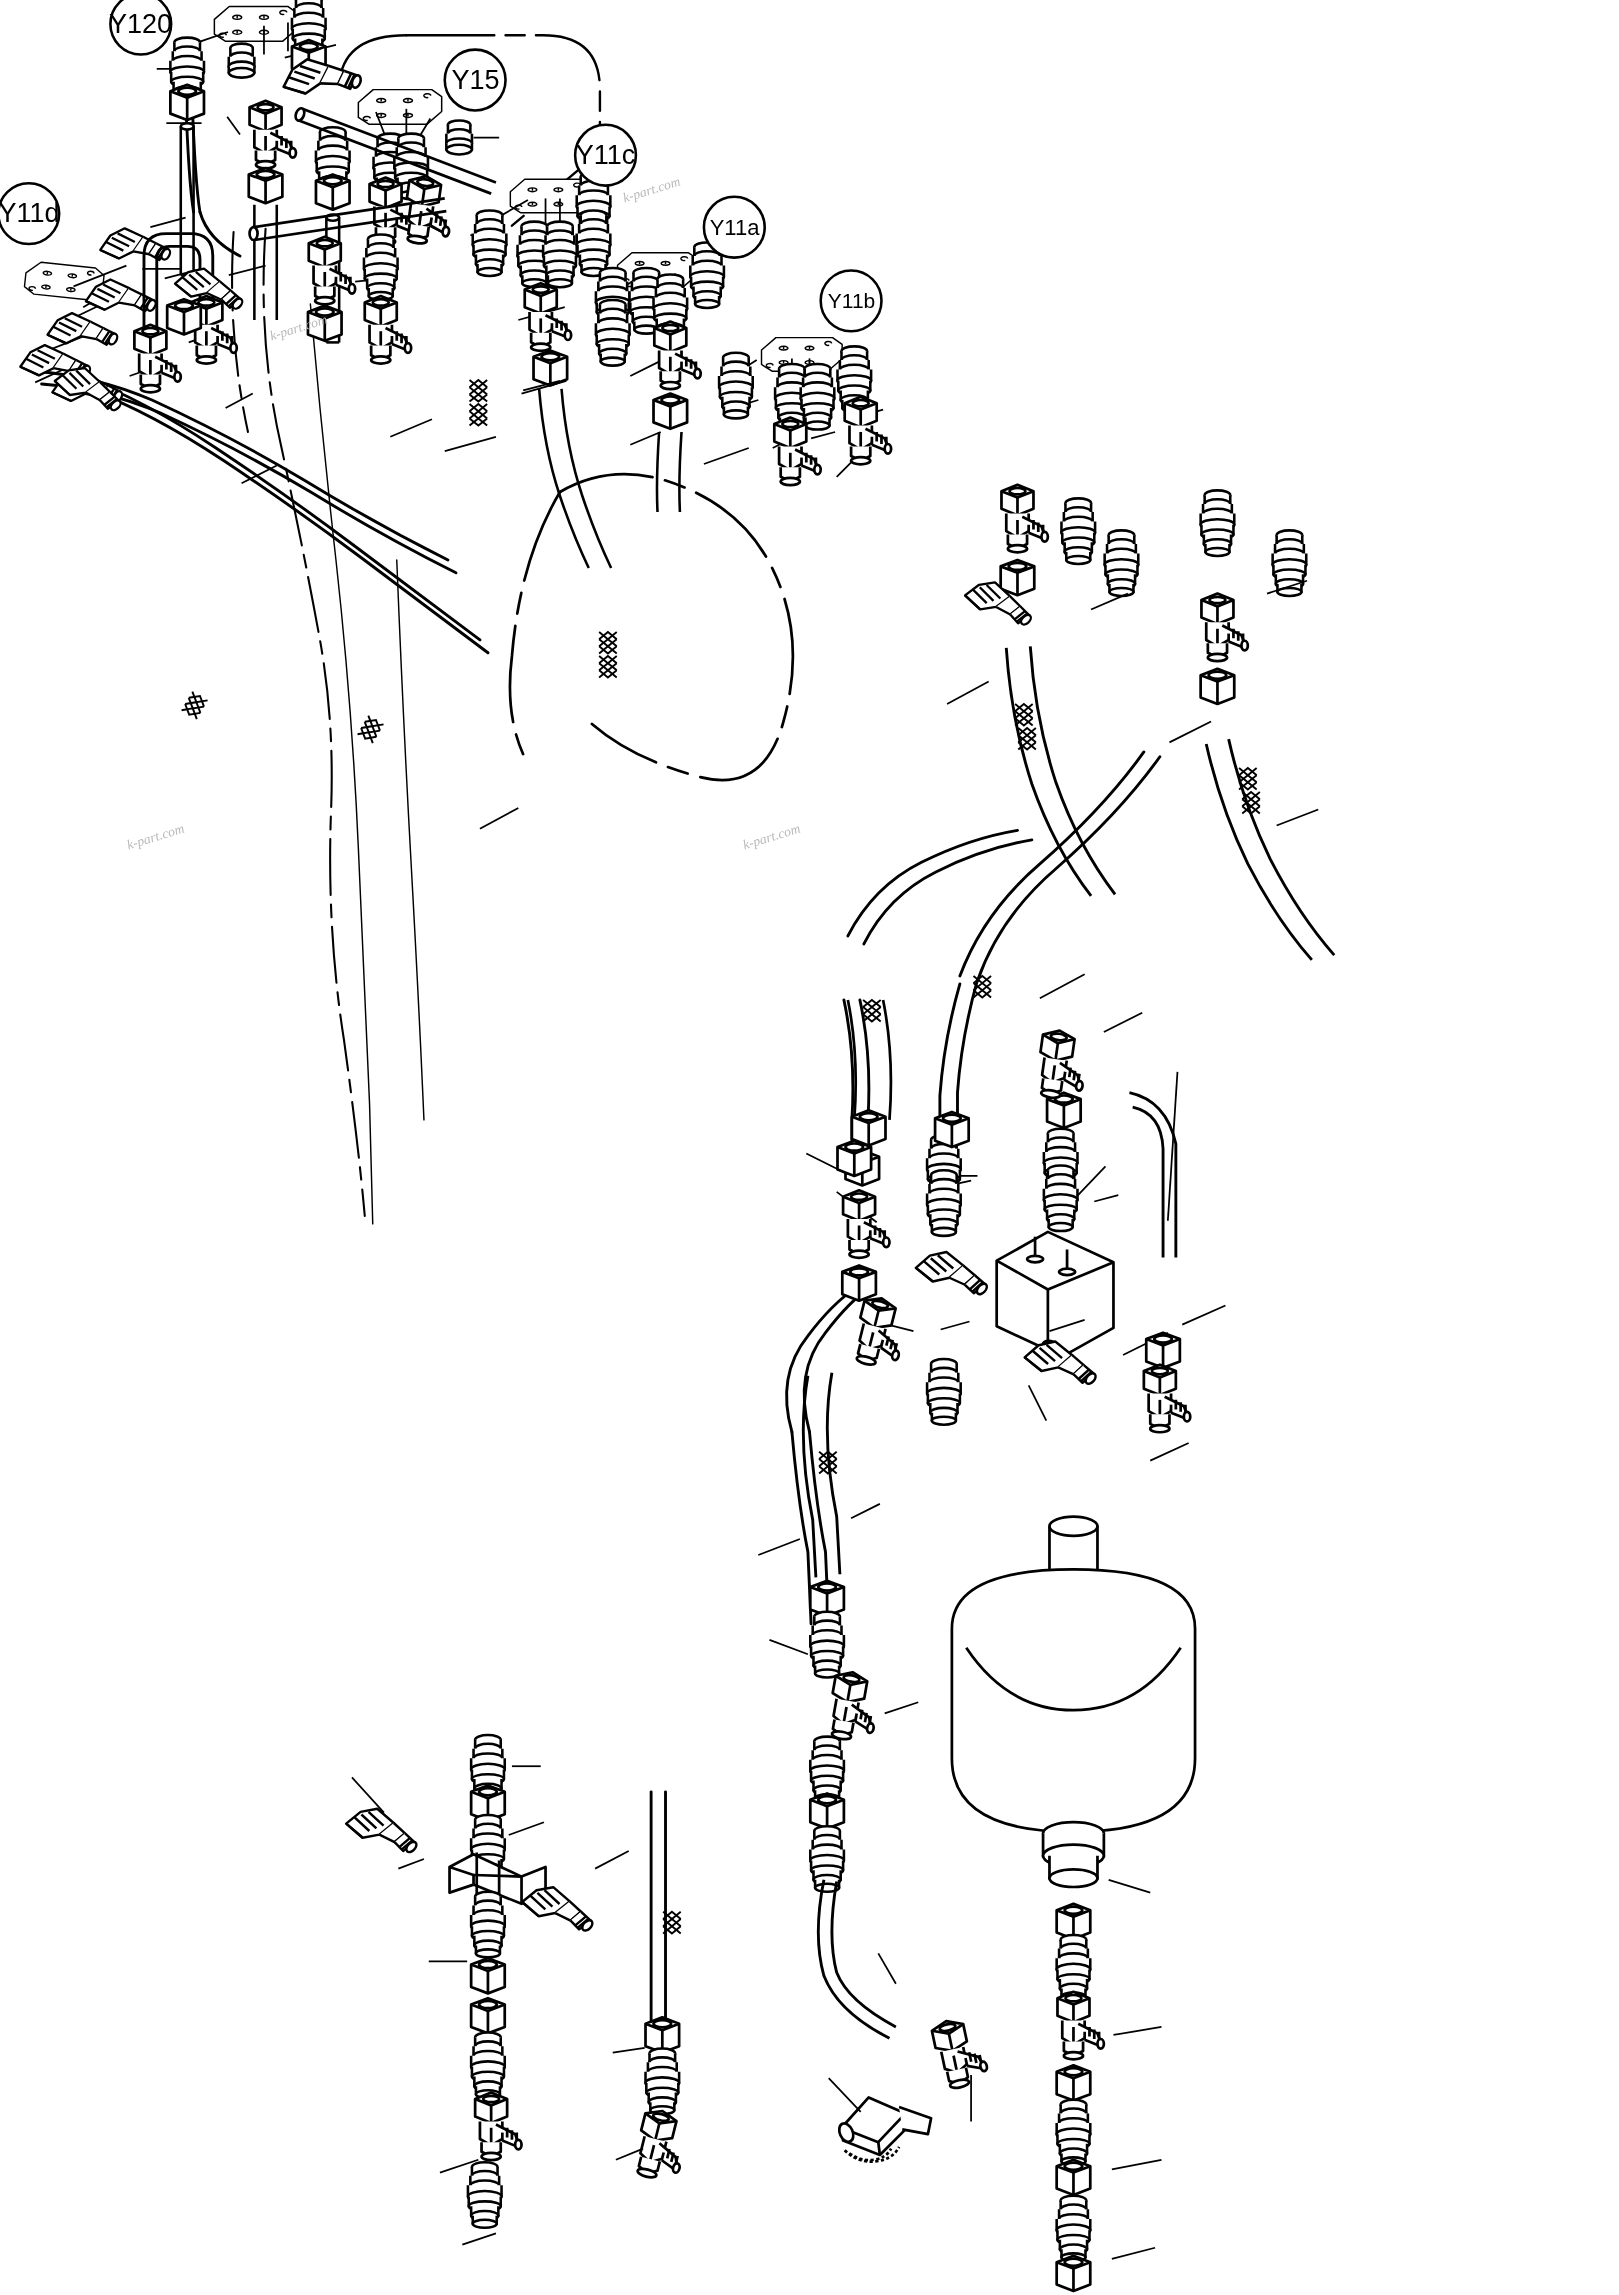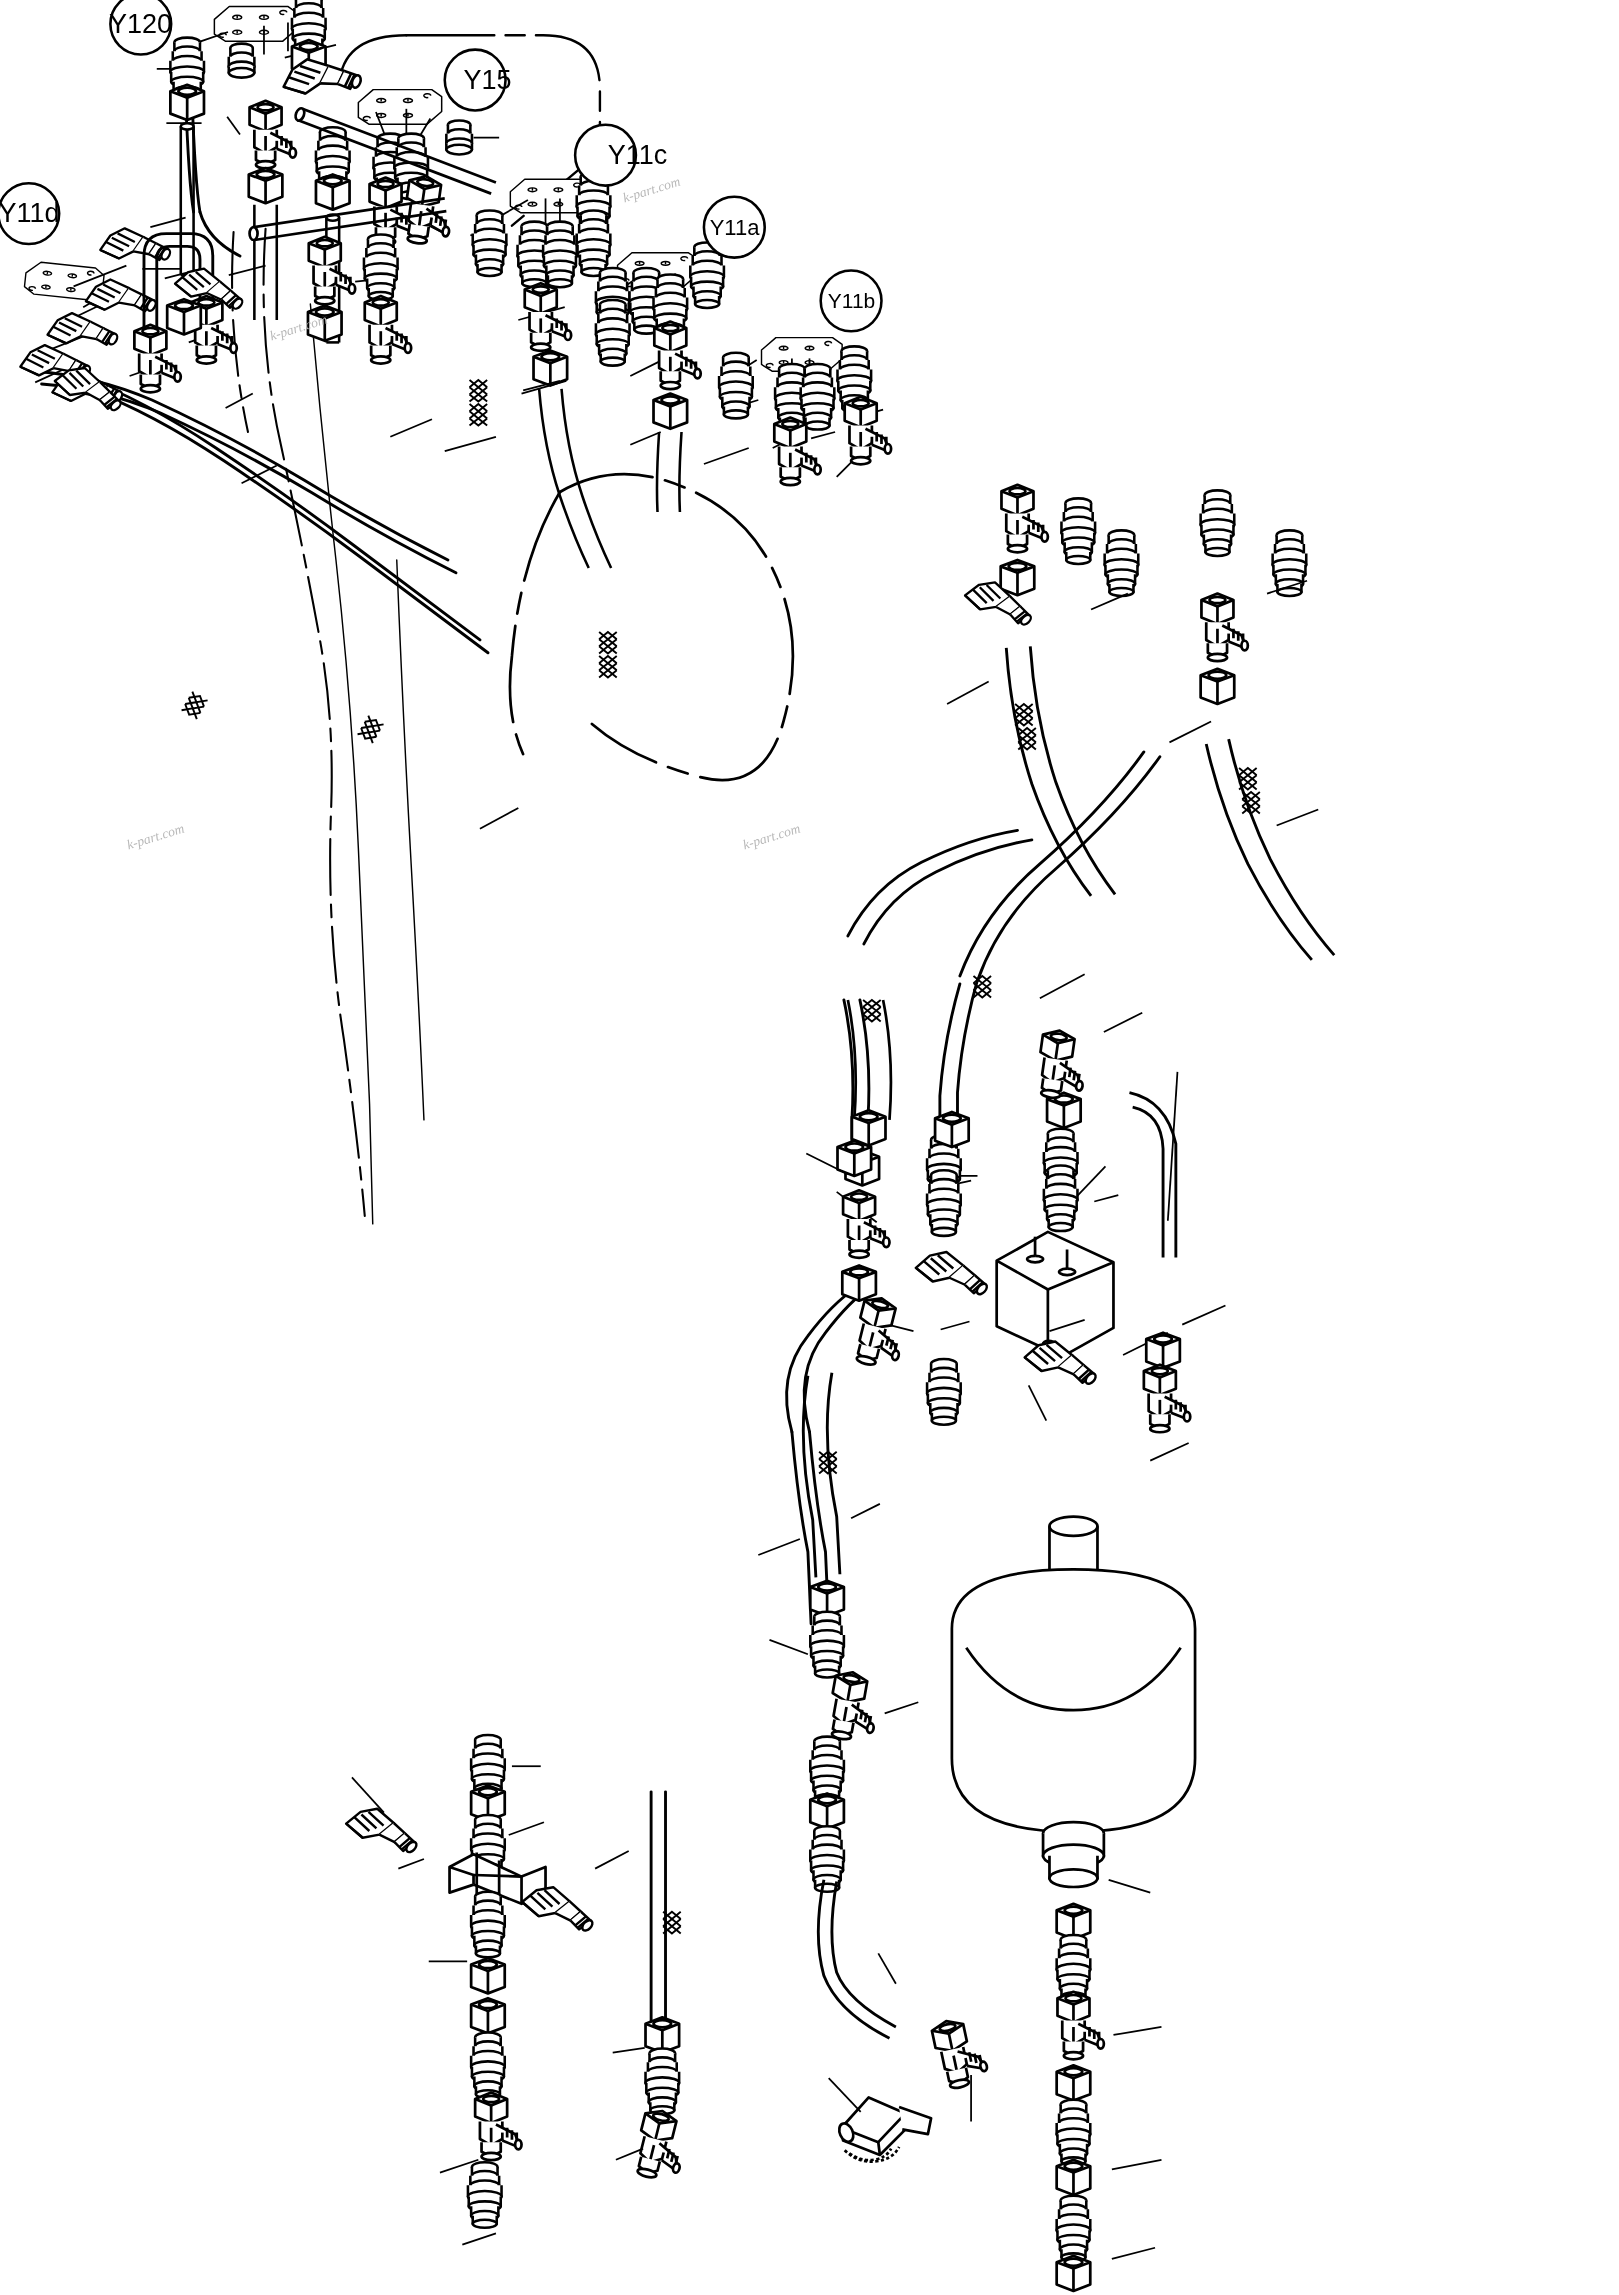--- a/index.html
+++ b/index.html
@@ -832,22 +832,22 @@
     <circle cx="594" cy="100" r="38"></circle>
     <circle cx="757" cy="194" r="38"></circle>
     <circle cx="918" cy="284" r="38"></circle>
     <circle cx="1064" cy="376" r="38"></circle>
     <circle cx="36" cy="267" r="38"></circle>
   </g>
 </svg>
 
 <div id="callout-labels">
       <div class="callout-label" style="left: 110px; top: -6.4px; width: 61px; height: 61px; font-size: 27px;">Y120</div>
-      <div class="callout-label" style="left: 445px; top: 50px; width: 61px; height: 61px; font-size: 27px; padding-left: 12px;">Y15</div>
-      <div class="callout-label" style="left: 575px; top: 125px; width: 61px; height: 61px; font-size: 27px; margin-left: 32px;">Y11c</div>
+      <div class="callout-label" style="left: 445px; top: 50px; width: 61px; height: 61px; font-size: 27px;">Y15</div>
+      <div class="callout-label" style="left: 575px; top: 125px; width: 61px; height: 61px; font-size: 27px;">Y11c</div>
       <div class="callout-label" style="left: 704px; top: 197px; width: 61px; height: 61px; font-size: 22px;">Y11a</div>
       <div class="callout-label" style="left: 821px; top: 270px; width: 61px; height: 61px; font-size: 21px;">Y11b</div>
       <div class="callout-label" style="left: -1.6px; top: 183px; width: 61px; height: 61px; font-size: 27px;">Y11d</div>
     </div>
 <div id="watermark-layer">
       <div class="wm" style="left: 622px; top: 182px; font-size: 13.6px; transform: rotate(-17deg); color: rgb(185, 185, 185);">k-part.com</div>
       <div class="wm" style="left: 269px; top: 320px; font-size: 13.6px; transform: rotate(-17deg); color: rgb(185, 185, 185);">k-part.com</div>
       <div class="wm" style="left: 126px; top: 829px; font-size: 13.6px; transform: rotate(-17deg); color: rgb(185, 185, 185);">k-part.com</div>
       <div class="wm" style="left: 742px; top: 829px; font-size: 13.6px; transform: rotate(-17deg); color: rgb(185, 185, 185);">k-part.com</div>
     </div>

